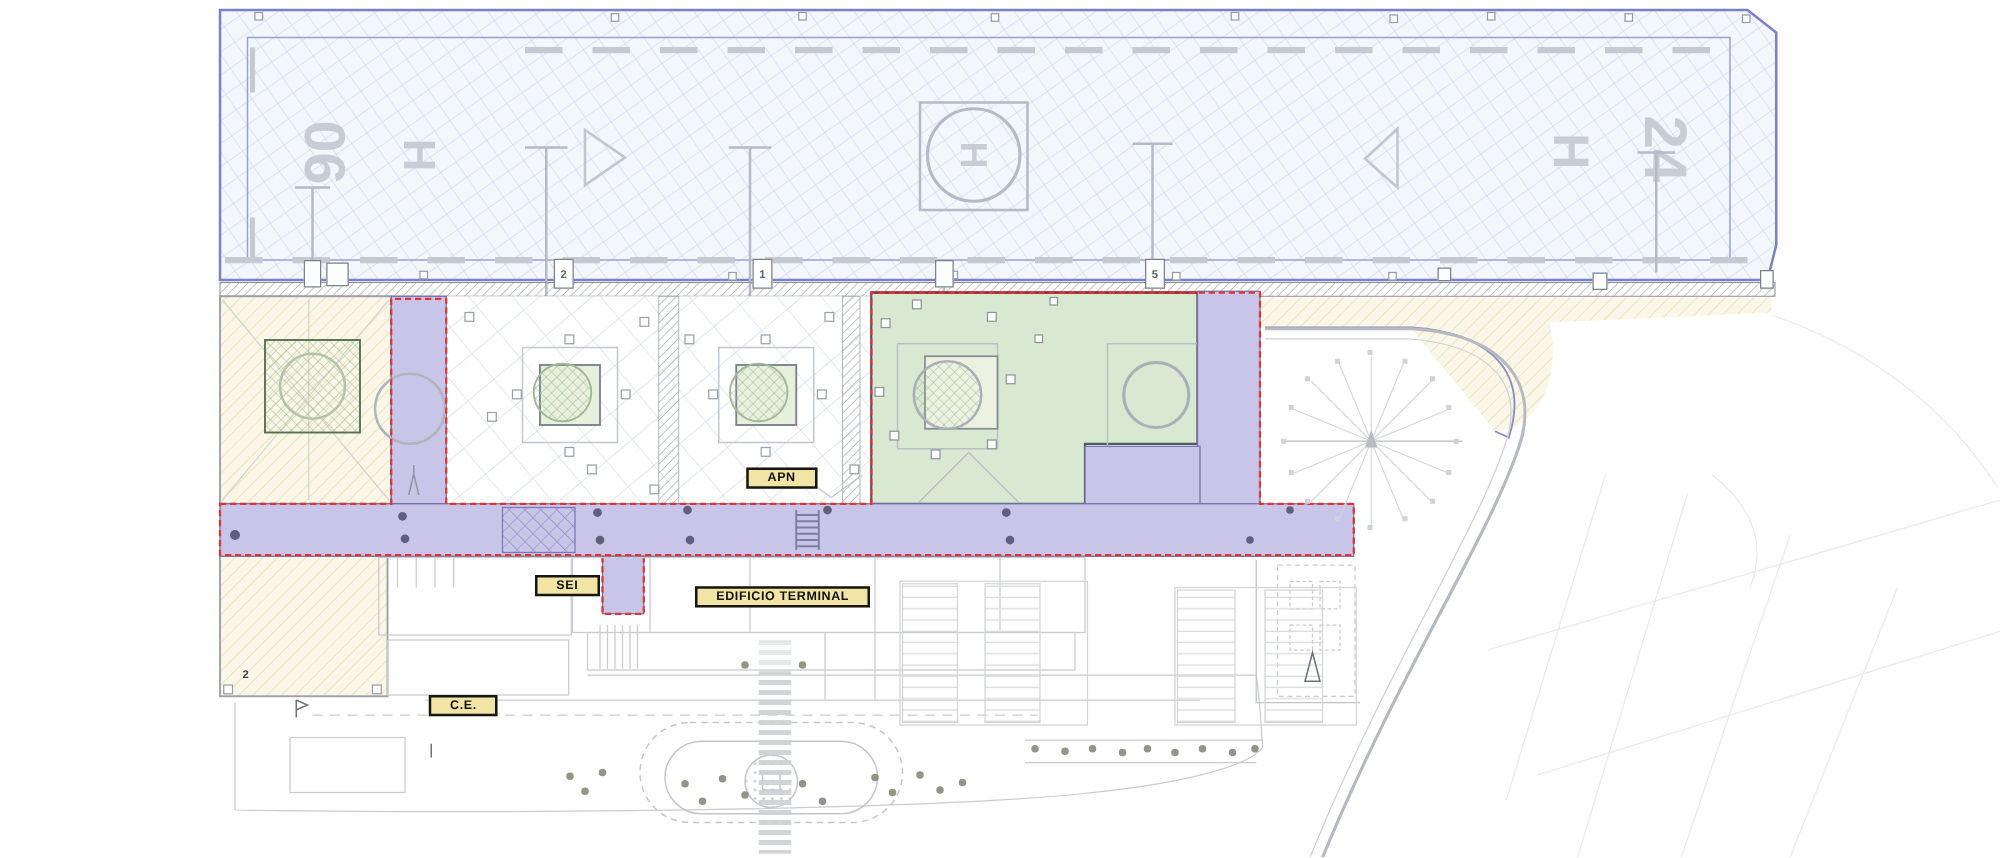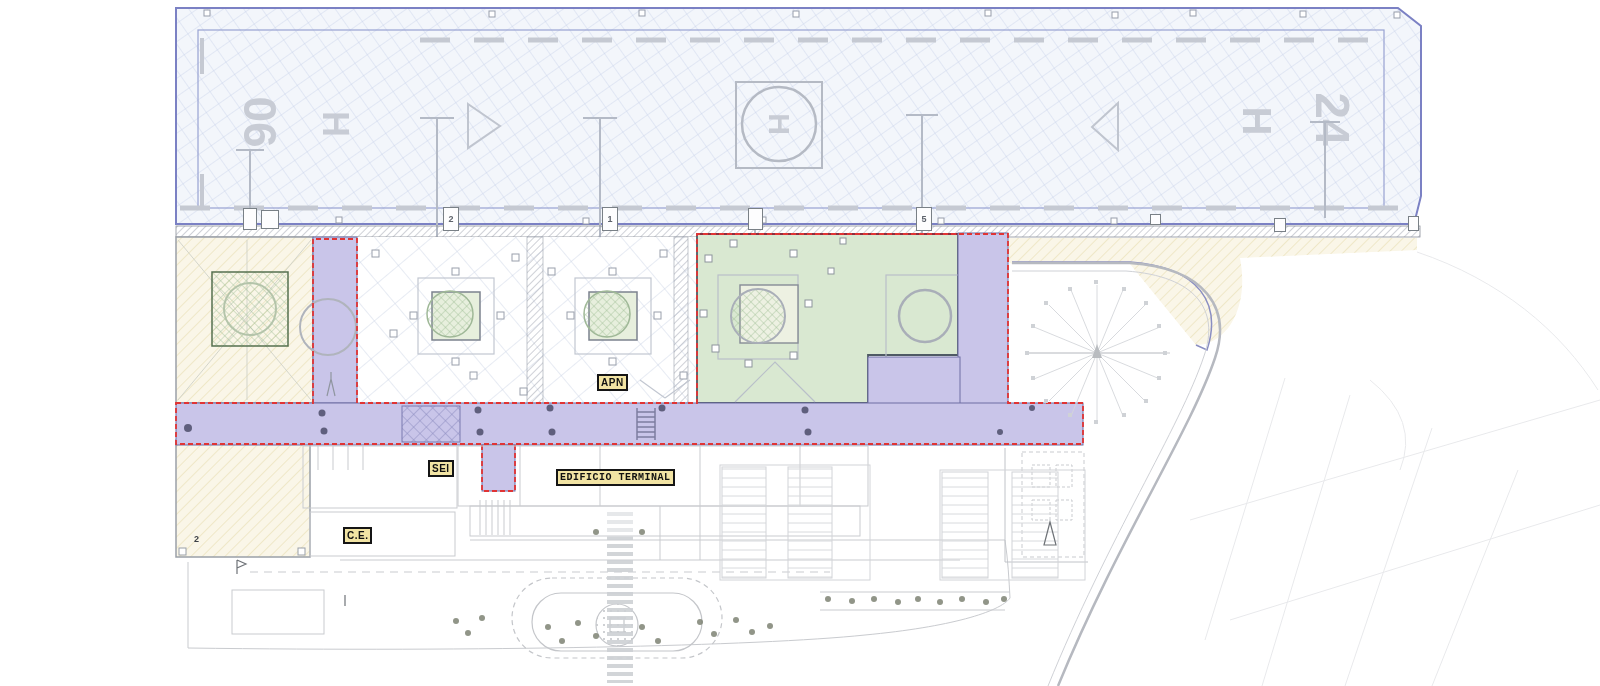--- a/index.html
+++ b/index.html
@@ -1,20 +1,20 @@
 <!DOCTYPE html>
 <html><head>
 <meta charset="utf-8">
 <style>
   html,body{margin:0;padding:0;background:#ffffff;}
   #stage{position:relative;width:1600px;height:686px;background:#ffffff;overflow:hidden;
          font-family:"Liberation Sans",sans-serif;}
   #stage svg{position:absolute;left:0;top:0;}
   .plan-label{position:absolute;background:#f2e4a4;border:2px solid #151515;color:#111;
-    font-weight:bold;font-size:10px;line-height:11px;padding:1px 2px;letter-spacing:.5px;
+    font-weight:bold;font-size:10px;line-height:11px;padding:1px 15px;letter-spacing:.5px;
     white-space:nowrap;z-index:30;}
   .mbox{position:absolute;border:1.5px solid #798086;background:#fdfdfe;color:#5d626b;
     font-weight:bold;font-size:9px;display:flex;align-items:center;justify-content:center;
     z-index:20;}
   .num-note{position:absolute;color:#3d4148;font-weight:bold;font-size:9px;z-index:25;}
 </style>
 </head>
 <body>
 
 <div id="stage">
@@ -341,22 +341,22 @@
 
 <g stroke="#6e7277" fill="none" stroke-width="1.2">
   <path d="M1044,545 L1050,522 L1056,545 Z"></path>
   <path d="M237,560 V574 M237,560 L246,564 L237,568"></path>
   <path d="M345,595 V606"></path>
 </g>
 </svg>
 
 <div class="plan-label" style="left:597px;top:374px;">APN</div>
 <div class="plan-label" style="left:428px;top:460px;text-align:center;">SEI</div>
-<div class="plan-label" style="left:556px;top:469px;font-family:Liberation Mono, monospace;">EDIFICIO TERMINAL</div>
-<div class="plan-label" style="left:343px;top:527px;">C.E.</div>
+<div class="plan-label" style="left:556px;top:469px;">EDIFICIO TERMINAL</div>
+<div class="plan-label" style="left:343px;top:556px;">C.E.</div>
 <div class="num-note" style="left:194px;top:534px;">2</div>
 
 <div id="mboxes">
       <div class="mbox" style="left: 243px; top: 208px; width: 12px; height: 20px;"></div>
       <div class="mbox" style="left: 261px; top: 210px; width: 16px; height: 17px;"></div>
       <div class="mbox" style="left: 443px; top: 207px; width: 14px; height: 22px;">2</div>
       <div class="mbox" style="left: 602px; top: 207px; width: 14px; height: 22px;">1</div>
       <div class="mbox" style="left: 748px; top: 208px; width: 13px; height: 20px;"></div>
       <div class="mbox" style="left: 916px; top: 207px; width: 14px; height: 22px;">5</div>
       <div class="mbox" style="left: 1150px; top: 214px; width: 9px; height: 9px;"></div>

